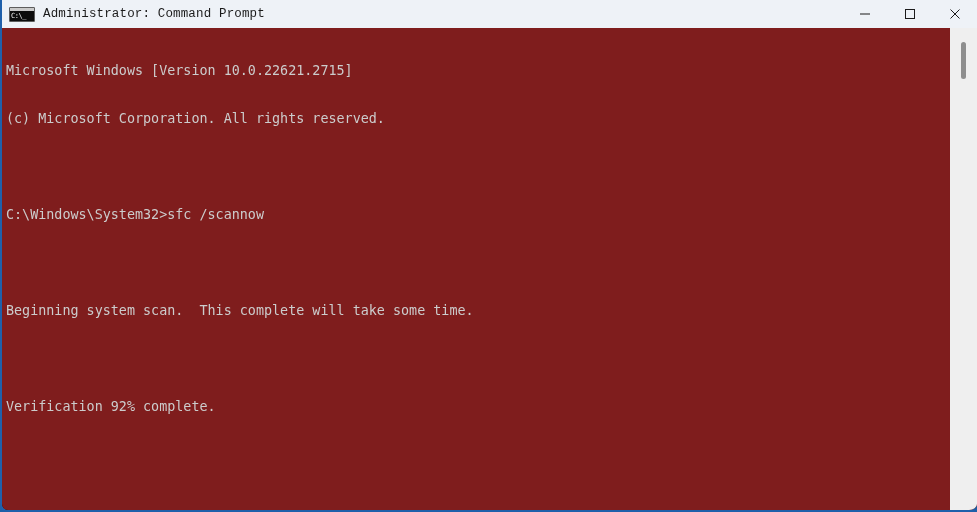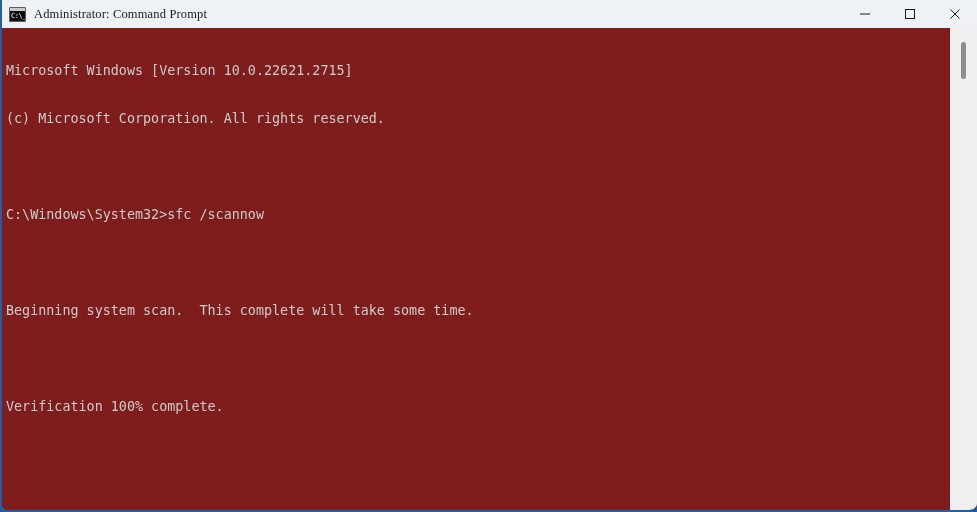--- a/index.html
+++ b/index.html
@@ -38,21 +38,21 @@
 
   .title-left {
     display: flex;
     align-items: center;
     flex: 1 1 auto;
     min-width: 0;
     padding-left: 6px;
   }
 
   .app-icon {
-    width: 17px;
+    width: 26px;
     height: 15px;
     margin-left: 1px;
     margin-right: 8px;
     flex: 0 0 auto;
     background: #0c0c0c;
     border: 1px solid #5d5d5d;
     border-radius: 1px;
     position: relative;
     overflow: hidden;
   }
@@ -70,21 +70,21 @@
     top: 3px;
     font-family: "DejaVu Sans Mono", monospace;
     font-size: 7px;
     line-height: 10px;
     color: #f2f2f2;
     letter-spacing: -0.5px;
     white-space: nowrap;
   }
 
   .title-text {
-    font-family: Liberation Serif, serif;
+    font-family: Liberation Mono, monospace;
     font-size: 12.5px;
     color: #1b1b1b;
     white-space: nowrap;
     overflow: hidden;
     text-overflow: ellipsis;
     letter-spacing: 0.15px;
   }
 
   .title-buttons {
     display: flex;
@@ -188,21 +188,21 @@
 
   <div class="console">
     <div class="console-text">
       <div class="line">Microsoft Windows [Version 10.0.22621.2715]</div>
       <div class="line">(c) Microsoft Corporation. All rights reserved.</div>
       <div class="line"></div>
       <div class="line">C:\Windows\System32&gt;sfc /scannow</div>
       <div class="line"></div>
       <div class="line">Beginning system scan.  This complete will take some time.</div>
       <div class="line"></div>
-      <div class="line">Verification 100% complete.</div>
+      <div class="line">Verification 92% complete.</div>
       <div class="line"></div>
       
       
       
       
       
       
     </div>
   </div>
 

